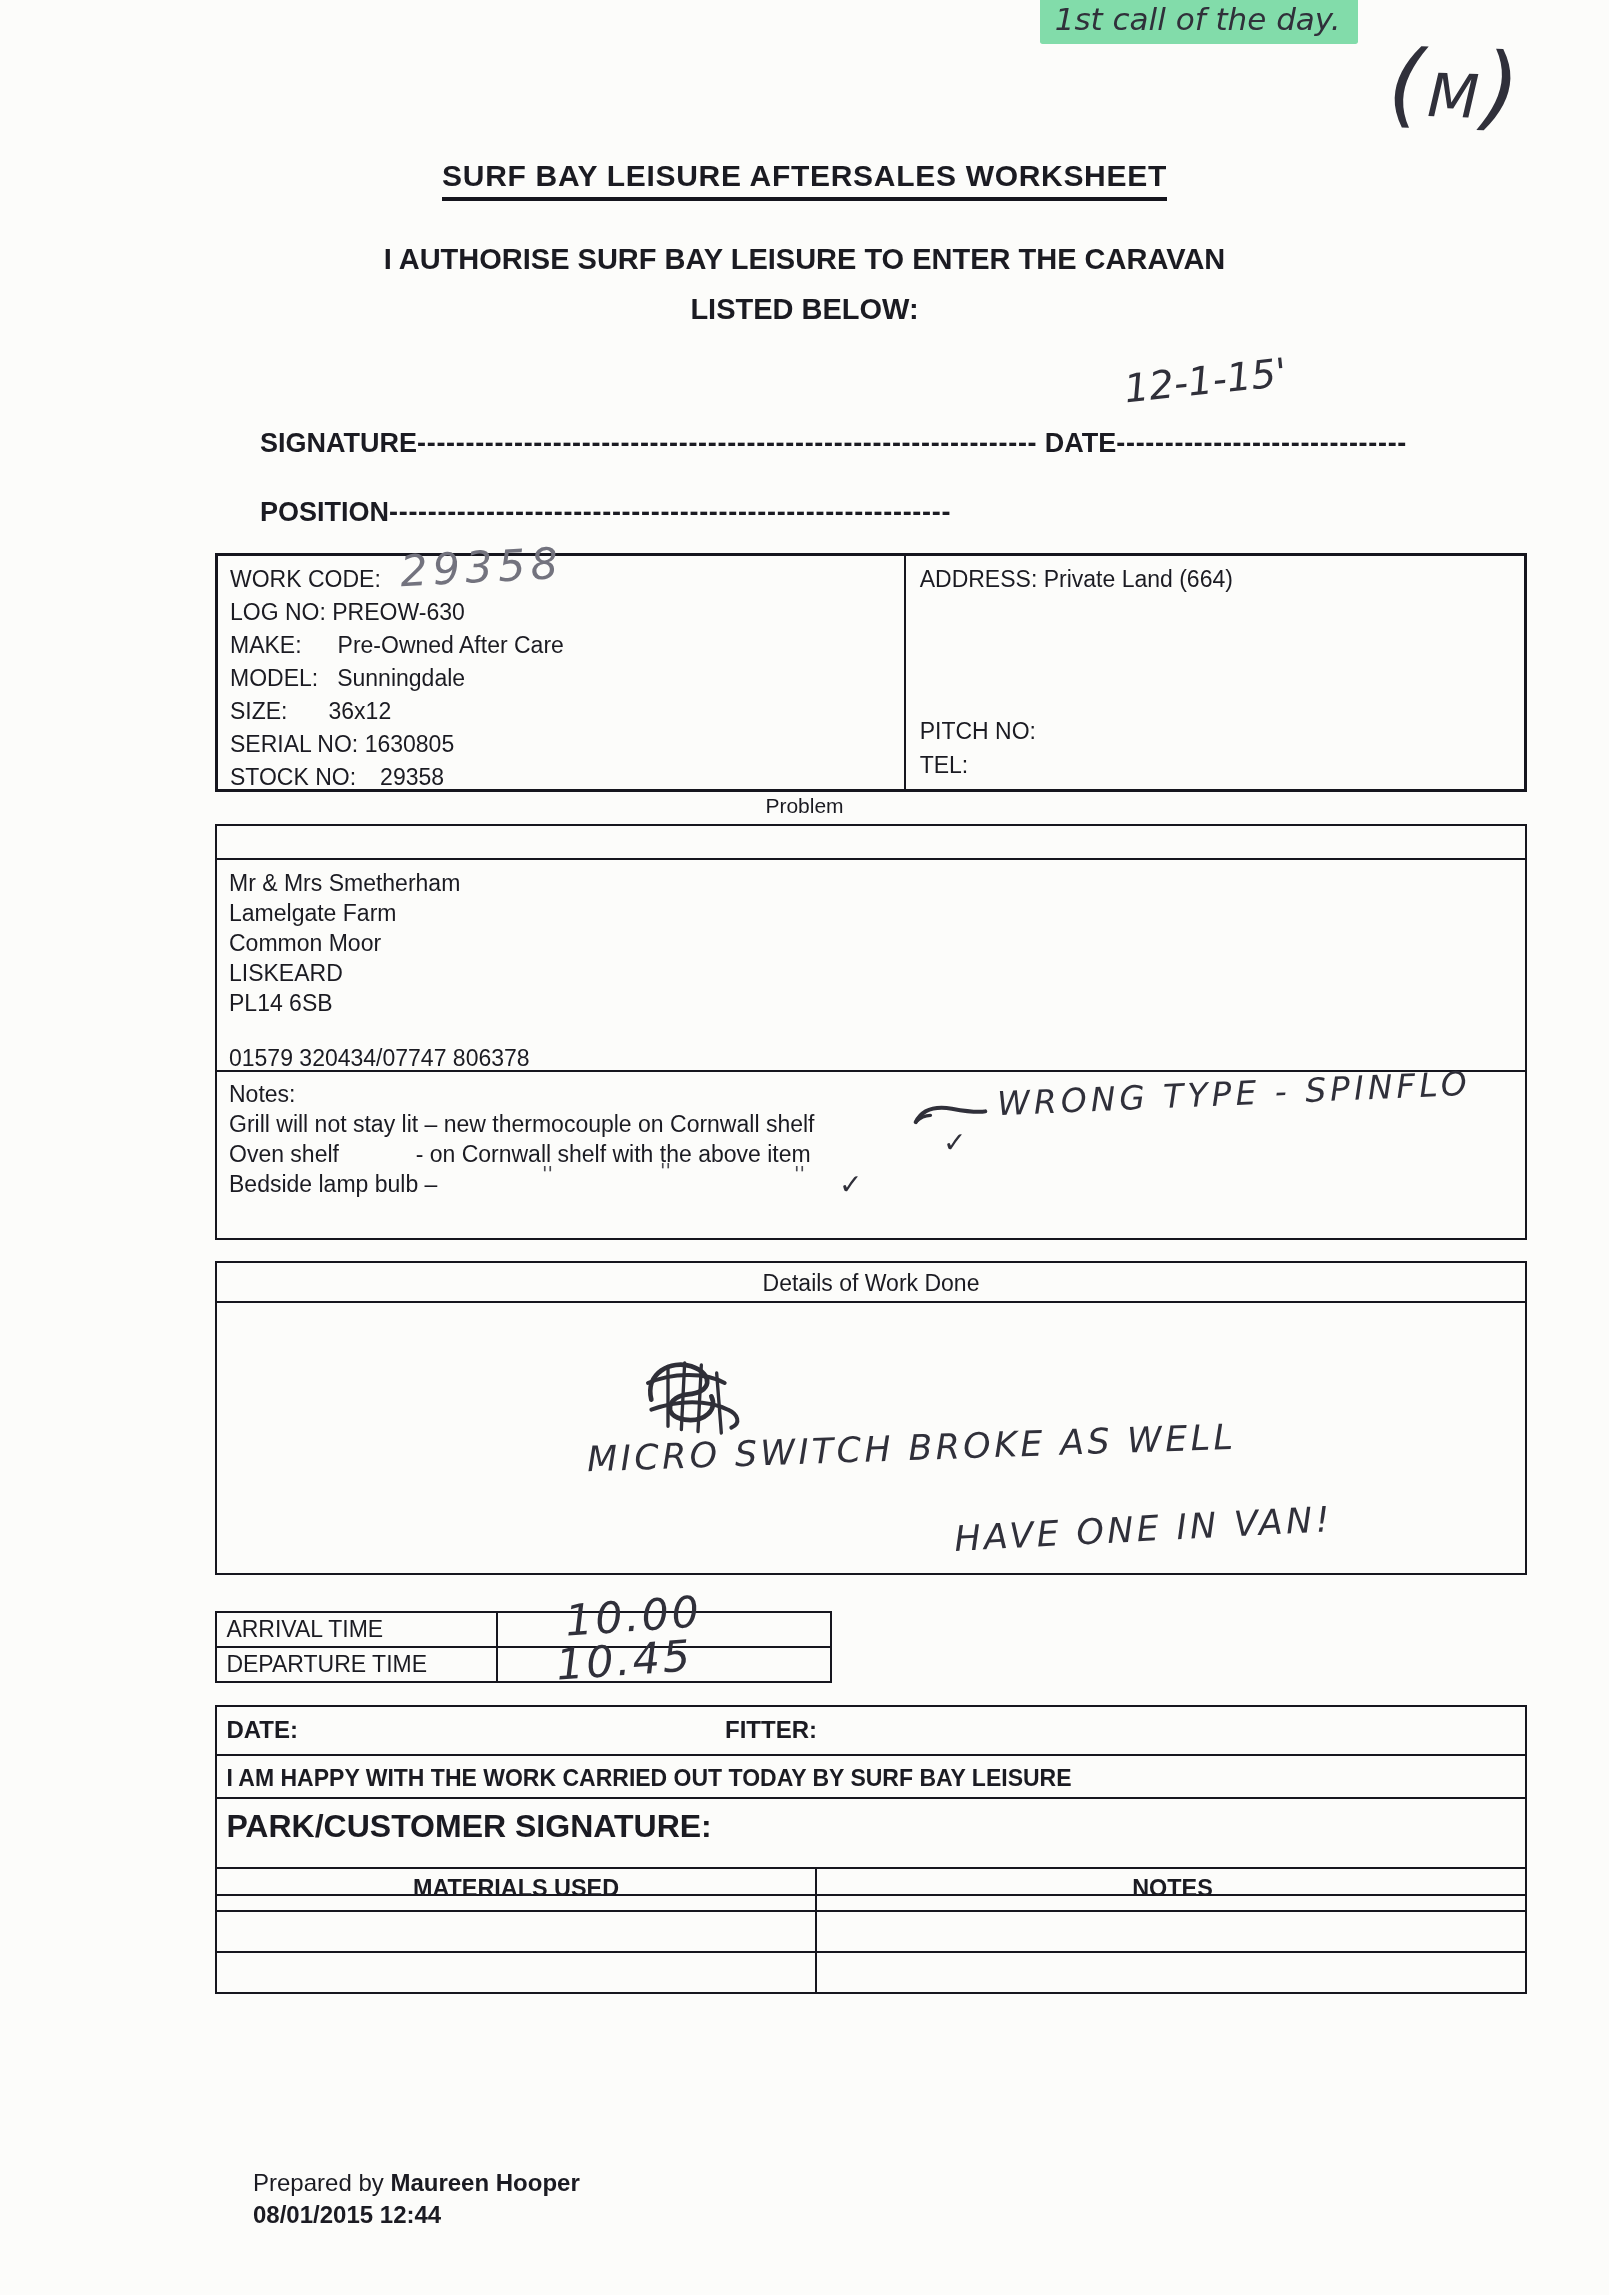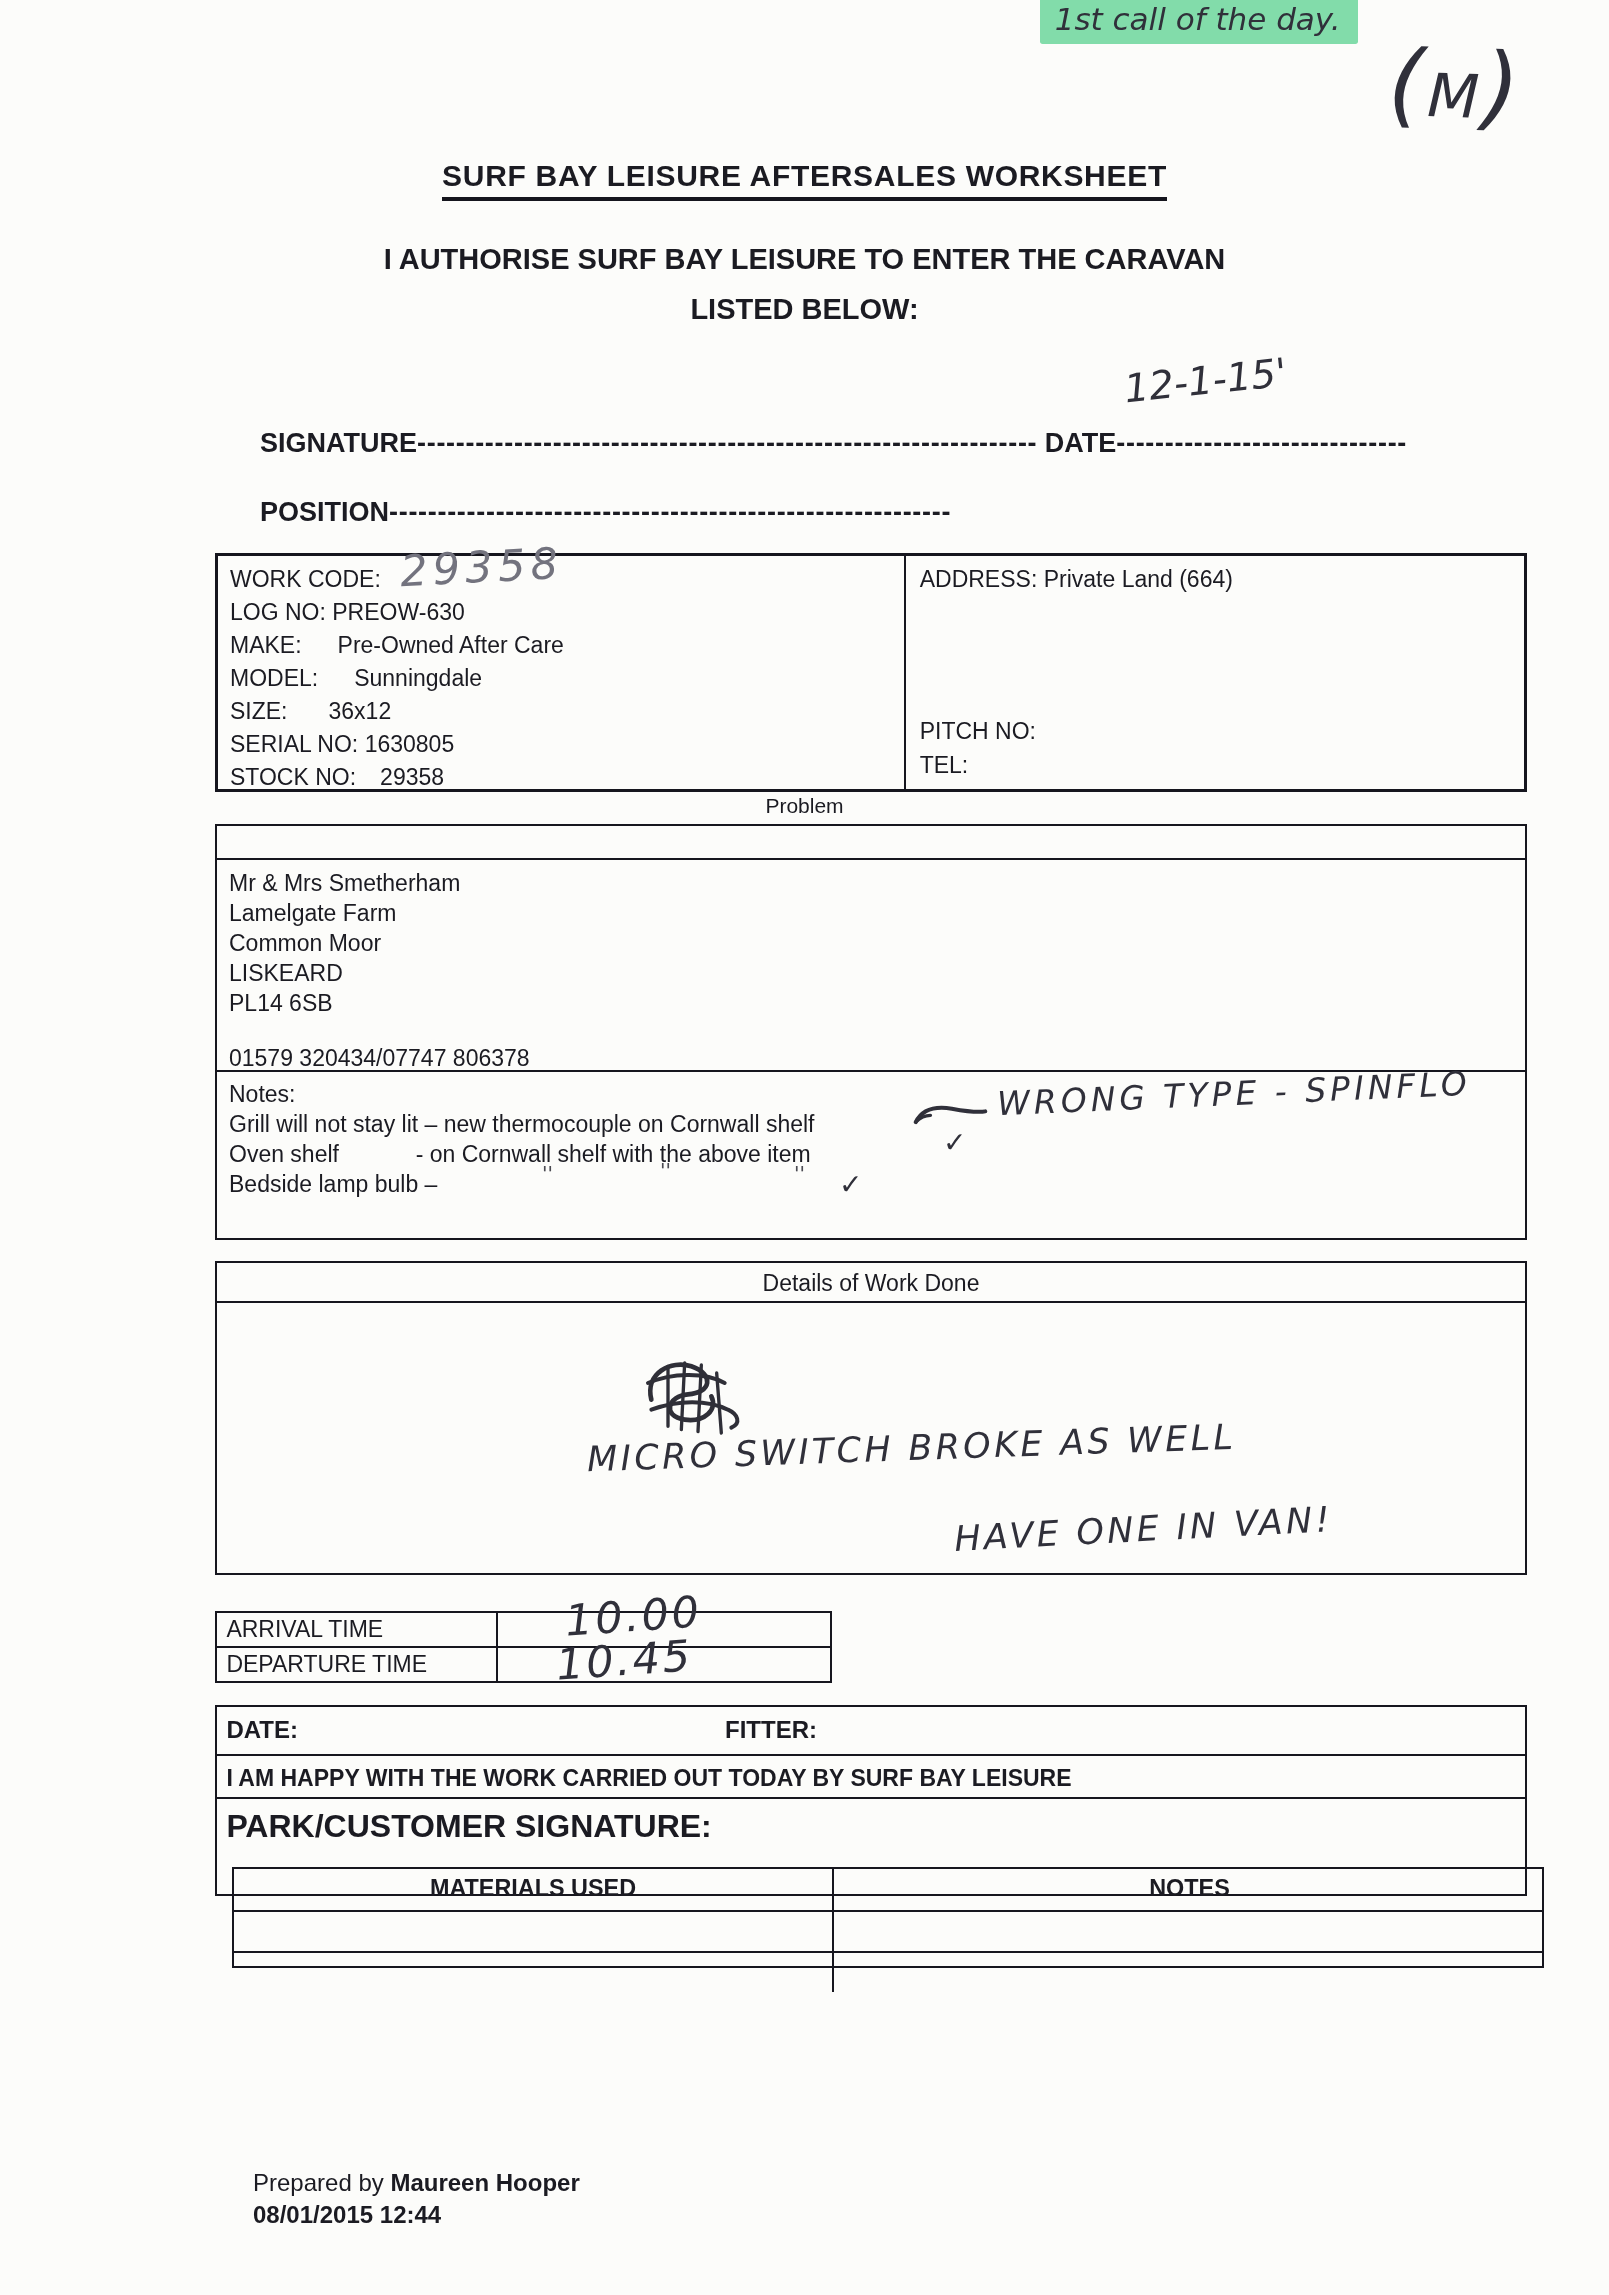--- a/index.html
+++ b/index.html
@@ -66,21 +66,21 @@
 
   <div class="abs b pre" style="left:230px;top:466px;font-size:27px;">
     <span>POSITION</span><span class="dashes">----------------------------------------------------------</span>
   </div>
 
   <div class="abs box" style="left:215px;top:553px;width:1312px;height:239px;">
     <div class="abs" style="left:0;top:0;bottom:0;width:688px;border-right:2.7px solid #16161e;padding:6.7px 0 0 12px;box-sizing:border-box;">
       <div class="formrow"><span>WORK CODE:</span></div>
       <div class="formrow"><span>LOG NO:</span> <span>PREOW-630</span></div>
       <div class="formrow"><span>MAKE:</span><span style="margin-left:36px;">Pre-Owned After Care</span></div>
-      <div class="formrow"><span>MODEL:</span><span style="margin-left:36px;">Sunningdale</span></div>
+      <div class="formrow"><span>MODEL:</span><span style="margin-left:19px;">Sunningdale</span></div>
       <div class="formrow"><span>SIZE:</span><span style="margin-left:41px;">36x12</span></div>
       <div class="formrow"><span>SERIAL NO:</span> <span>1630805</span></div>
       <div class="formrow"><span>STOCK NO:</span><span style="margin-left:24px;">29358</span></div>
     </div>
     <div class="abs" style="left:691px;top:0;right:0;bottom:0;padding:6.7px 0 0 10.7px;box-sizing:border-box;">
       <div class="formrow"><span>ADDRESS:</span> <span>Private Land (664)</span></div>
       <div class="abs formrow" style="left:10.7px;bottom:41px;">PITCH NO:</div>
       <div class="abs formrow" style="left:10.7px;bottom:6.7px;">TEL:</div>
     </div>
   </div>
@@ -144,21 +144,21 @@
 
   <div class="abs box" style="left:215px;top:1705px;width:1312px;height:191px;border-width:2.7px;">
     <div style="height:47px;border-bottom:2.7px solid #16161e;position:relative;font-size:24px;">
       <span class="abs b" style="left:9.4px;top:9.4px;">DATE:</span>
       <span class="abs b" style="left:508px;top:9.4px;">FITTER:</span>
     </div>
     <div class="b" style="height:43px;border-bottom:2.7px solid #16161e;font-size:23px;padding:9.4px 0 0 9.4px;box-sizing:border-box;">I AM HAPPY WITH THE WORK CARRIED OUT TODAY BY SURF BAY LEISURE</div>
     <div class="b" style="font-size:32px;padding:9.4px 0 0 9.4px;">PARK/CUSTOMER SIGNATURE:</div>
   </div>
 
-  <div class="abs box" style="left:232px;top:1867px;width:1312px;height:101px;border-width:2.7px;">
+  <div class="abs box" style="left:215px;top:1867px;width:1312px;height:127px;border-width:2.7px;">
     <div style="height:41px;border-bottom:2.7px solid #16161e;position:relative;">
       <div class="b" style="position:absolute;left:0;top:0;bottom:0;width:600px;border-right:2.7px solid #16161e;text-align:center;font-size:23.4px;line-height:39px;box-sizing:border-box;">MATERIALS USED</div>
       <div class="b" style="position:absolute;left:603px;top:0;bottom:0;right:0;text-align:center;font-size:23.4px;line-height:39px;">NOTES</div>
     </div>
     <div style="height:39px;border-bottom:2.7px solid #16161e;position:relative;">
       <div style="position:absolute;left:0;top:0;bottom:0;width:600px;border-right:2.7px solid #16161e;box-sizing:border-box;"></div>
     </div>
     <div style="height:39px;position:relative;">
       <div style="position:absolute;left:0;top:0;bottom:0;width:600px;border-right:2.7px solid #16161e;box-sizing:border-box;"></div>
     </div>

